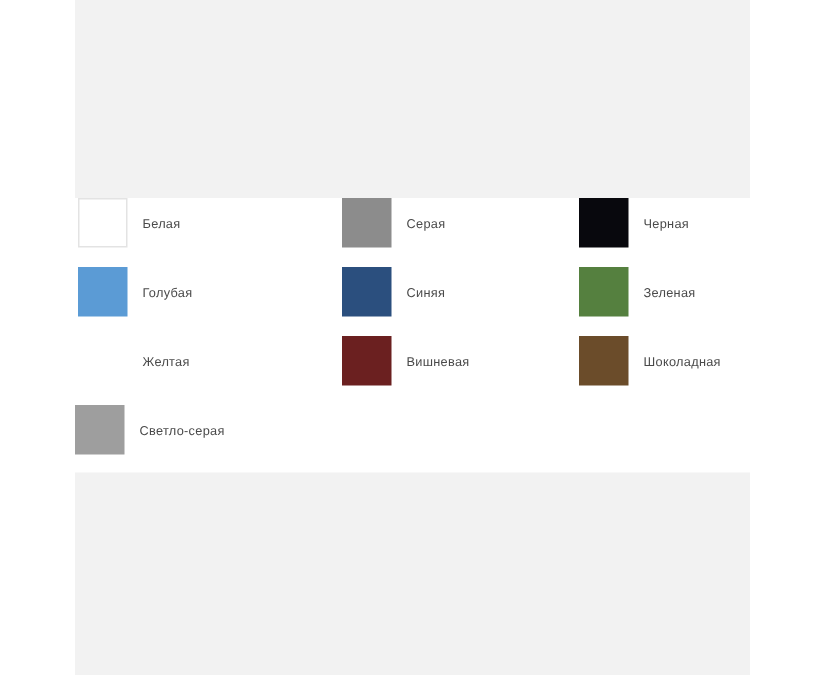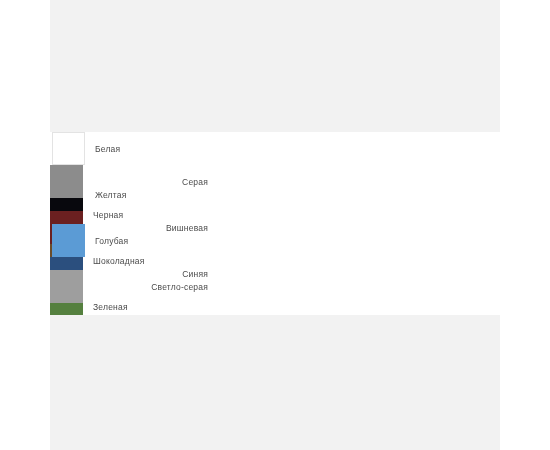--- a/index.html
+++ b/index.html
@@ -43,33 +43,33 @@
     position: absolute;
     left: 50px;
     top: 132px;
     width: 450px;
     height: 183px;
     background: #ffffff;
   }
 
   .row {
     display: flex;
-    flex-direction: column;
+    flex-direction: row;
     height: 46px;
     align-items: flex-start;
   }
 
   .cell {
     display: flex;
     flex-direction: row;
     align-items: center;
     box-sizing: border-box;
   }
   .cell.col0 { width: 178px; padding-left: 2px; }
-  .cell.col1 { width: 158px; justify-content: space-between; }
+  .cell.col1 { width: 158px; }
   .cell.col2 { width: 90px; align-items: center; }
 
   .cell.empty { visibility: hidden; }
 
   .swatch {
     width: 33px;
     height: 33px;
     flex: 0 0 auto;
     display: block;
   }
@@ -107,45 +107,45 @@
         <span class="label">Серая</span>
       </div>
       <div class="cell col2">
         <span class="swatch" style="background: rgb(8, 8, 13);"></span>
         <span class="label">Черная</span>
       </div>
     </div>
 
     <div class="row">
       <div class="cell col0">
+        <span class="swatch" style="background: rgb(91, 155, 213);"></span>
+        <span class="label">Голубая</span>
+      </div>
+      <div class="cell col1">
+        <span class="swatch" style="background: rgb(43, 79, 126);"></span>
+        <span class="label">Синяя</span>
+      </div>
+      <div class="cell col2">
+        <span class="swatch" style="background: rgb(85, 128, 63);"></span>
+        <span class="label">Зеленая</span>
+      </div>
+    </div>
+
+    <div class="row">
+      <div class="cell col0">
         <span class="swatch"></span>
         <span class="label">Желтая</span>
       </div>
       <div class="cell col1">
         <span class="swatch" style="background: rgb(107, 32, 32);"></span>
         <span class="label">Вишневая</span>
       </div>
       <div class="cell col2">
         <span class="swatch" style="background: rgb(107, 76, 42);"></span>
         <span class="label">Шоколадная</span>
-      </div>
-    </div>
-
-    <div class="row">
-      <div class="cell col0">
-        <span class="swatch" style="background: rgb(91, 155, 213);"></span>
-        <span class="label">Голубая</span>
-      </div>
-      <div class="cell col1">
-        <span class="swatch" style="background: rgb(43, 79, 126);"></span>
-        <span class="label">Синяя</span>
-      </div>
-      <div class="cell col2">
-        <span class="swatch" style="background: rgb(85, 128, 63);"></span>
-        <span class="label">Зеленая</span>
       </div>
     </div>
 
     <div class="row">
       <div class="cell col1">
         <span class="swatch" style="background: rgb(158, 158, 158);"></span>
         <span class="label">Светло-серая</span>
       </div>
       <div class="cell col2 empty">
         <span class="swatch"></span>

